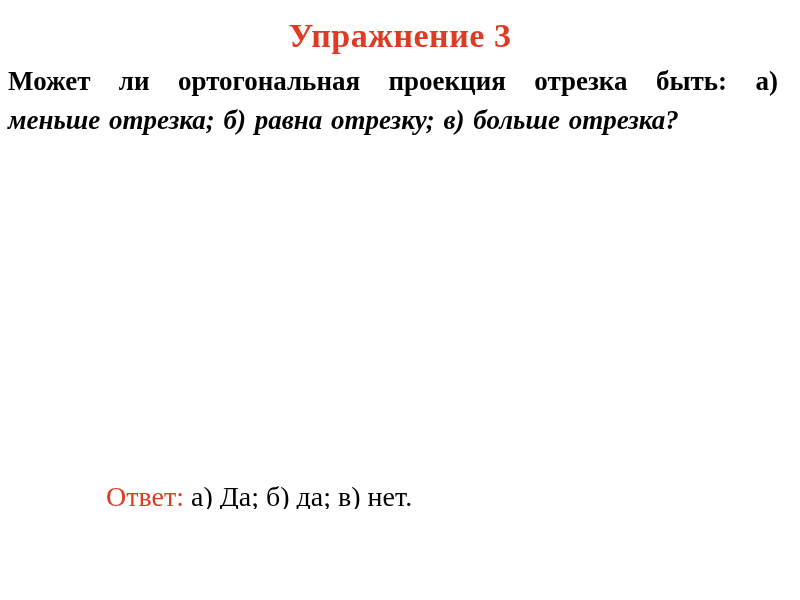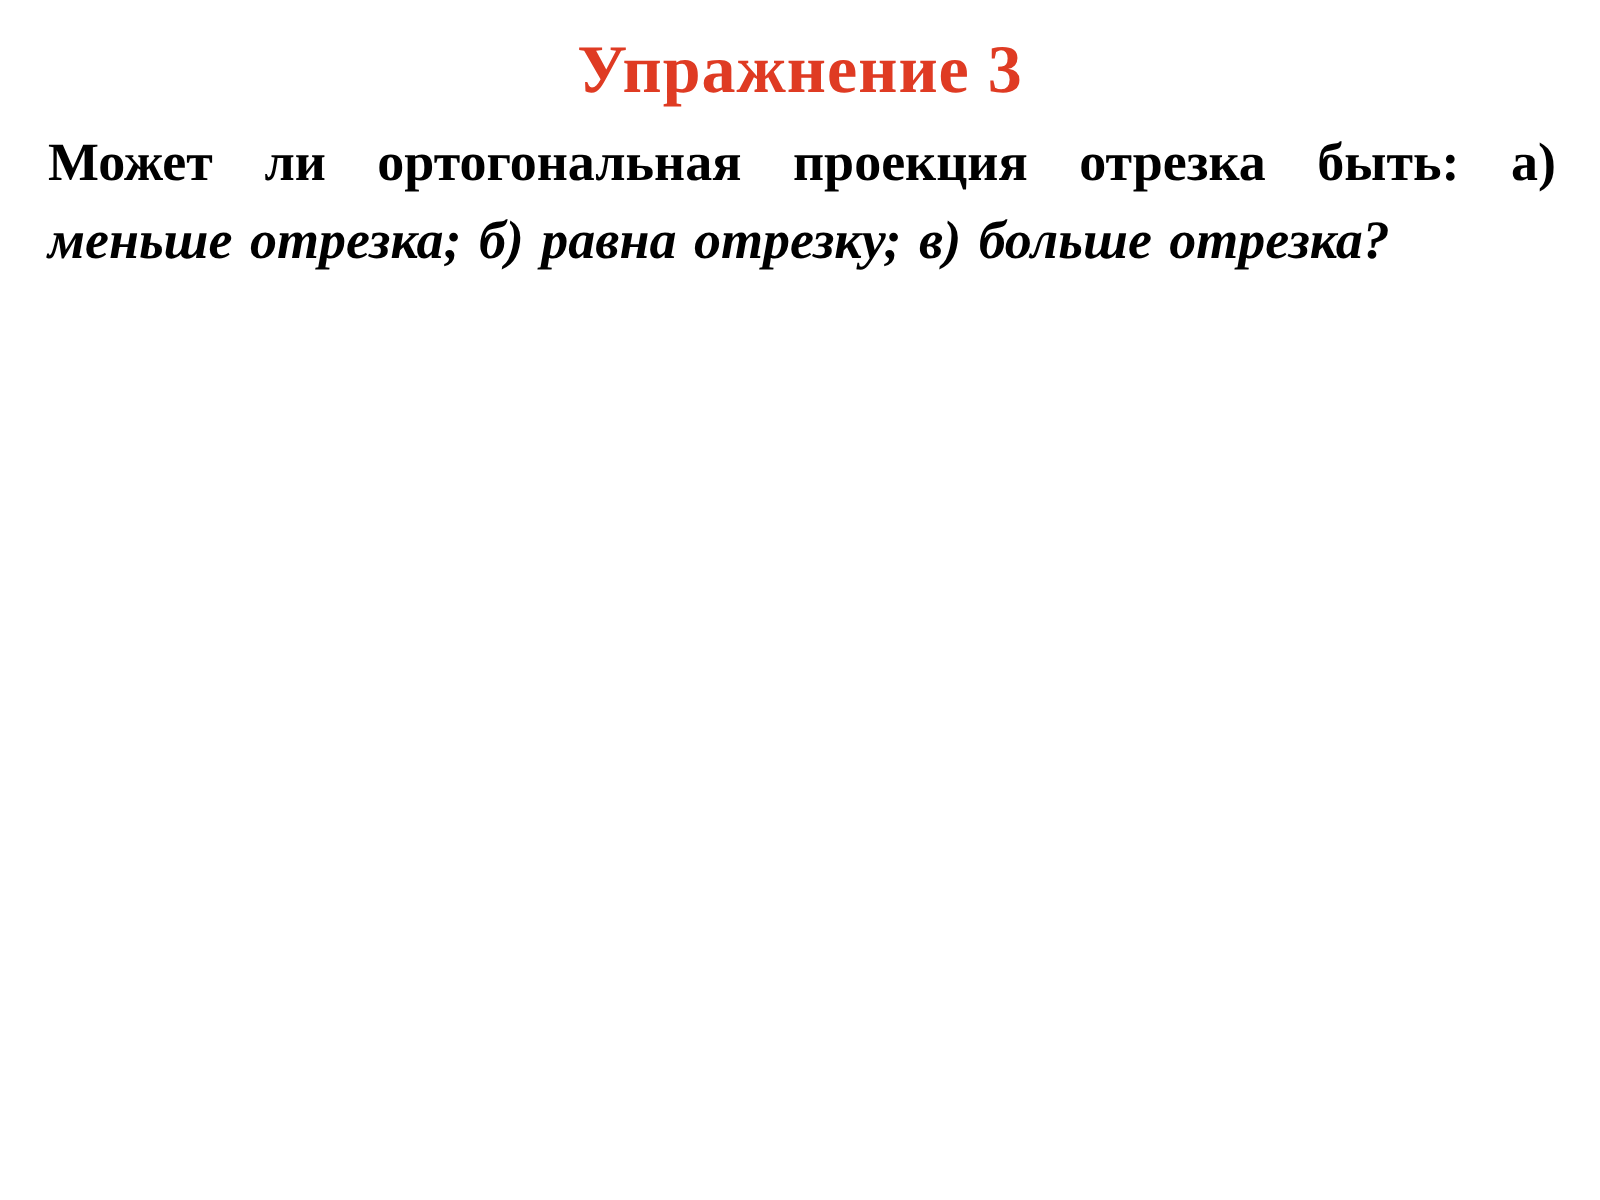--- a/index.html
+++ b/index.html
@@ -23,21 +23,21 @@
     width: 100%;
     text-align: center;
     font-size: 34px;
     font-weight: bold;
     color: var(--accent, #df3b23);
     letter-spacing: 0.5px;
   }
   .question {
     position: absolute;
     top: 62px;
-    left: 24px;
+    left: 8px;
     right: 22px;
     font-size: 27px;
     font-weight: bold;
     line-height: 39px;
   }
   .question-line-1 {
     text-align: justify;
     text-align-last: justify;
   }
   .question-line-2 {
@@ -65,13 +65,16 @@
 <body style="background: rgb(255, 255, 255);">
 
 <div class="slide">
   <div class="slide-title">Упражнение 3</div>
 
   <div class="question">
     <div class="question-line-1">Может ли ортогональная проекция отрезка быть: а)</div>
     <div class="question-line-2">меньше отрезка; б) равна отрезку; в) больше отрезка?</div>
   </div>
 
+  <div class="answer">
+    <span class="answer-label">Ответ:</span><span class="answer-value"> а) Да; б) да; в) нет.</span>
+  </div>
 </div>
 
 </body></html>

